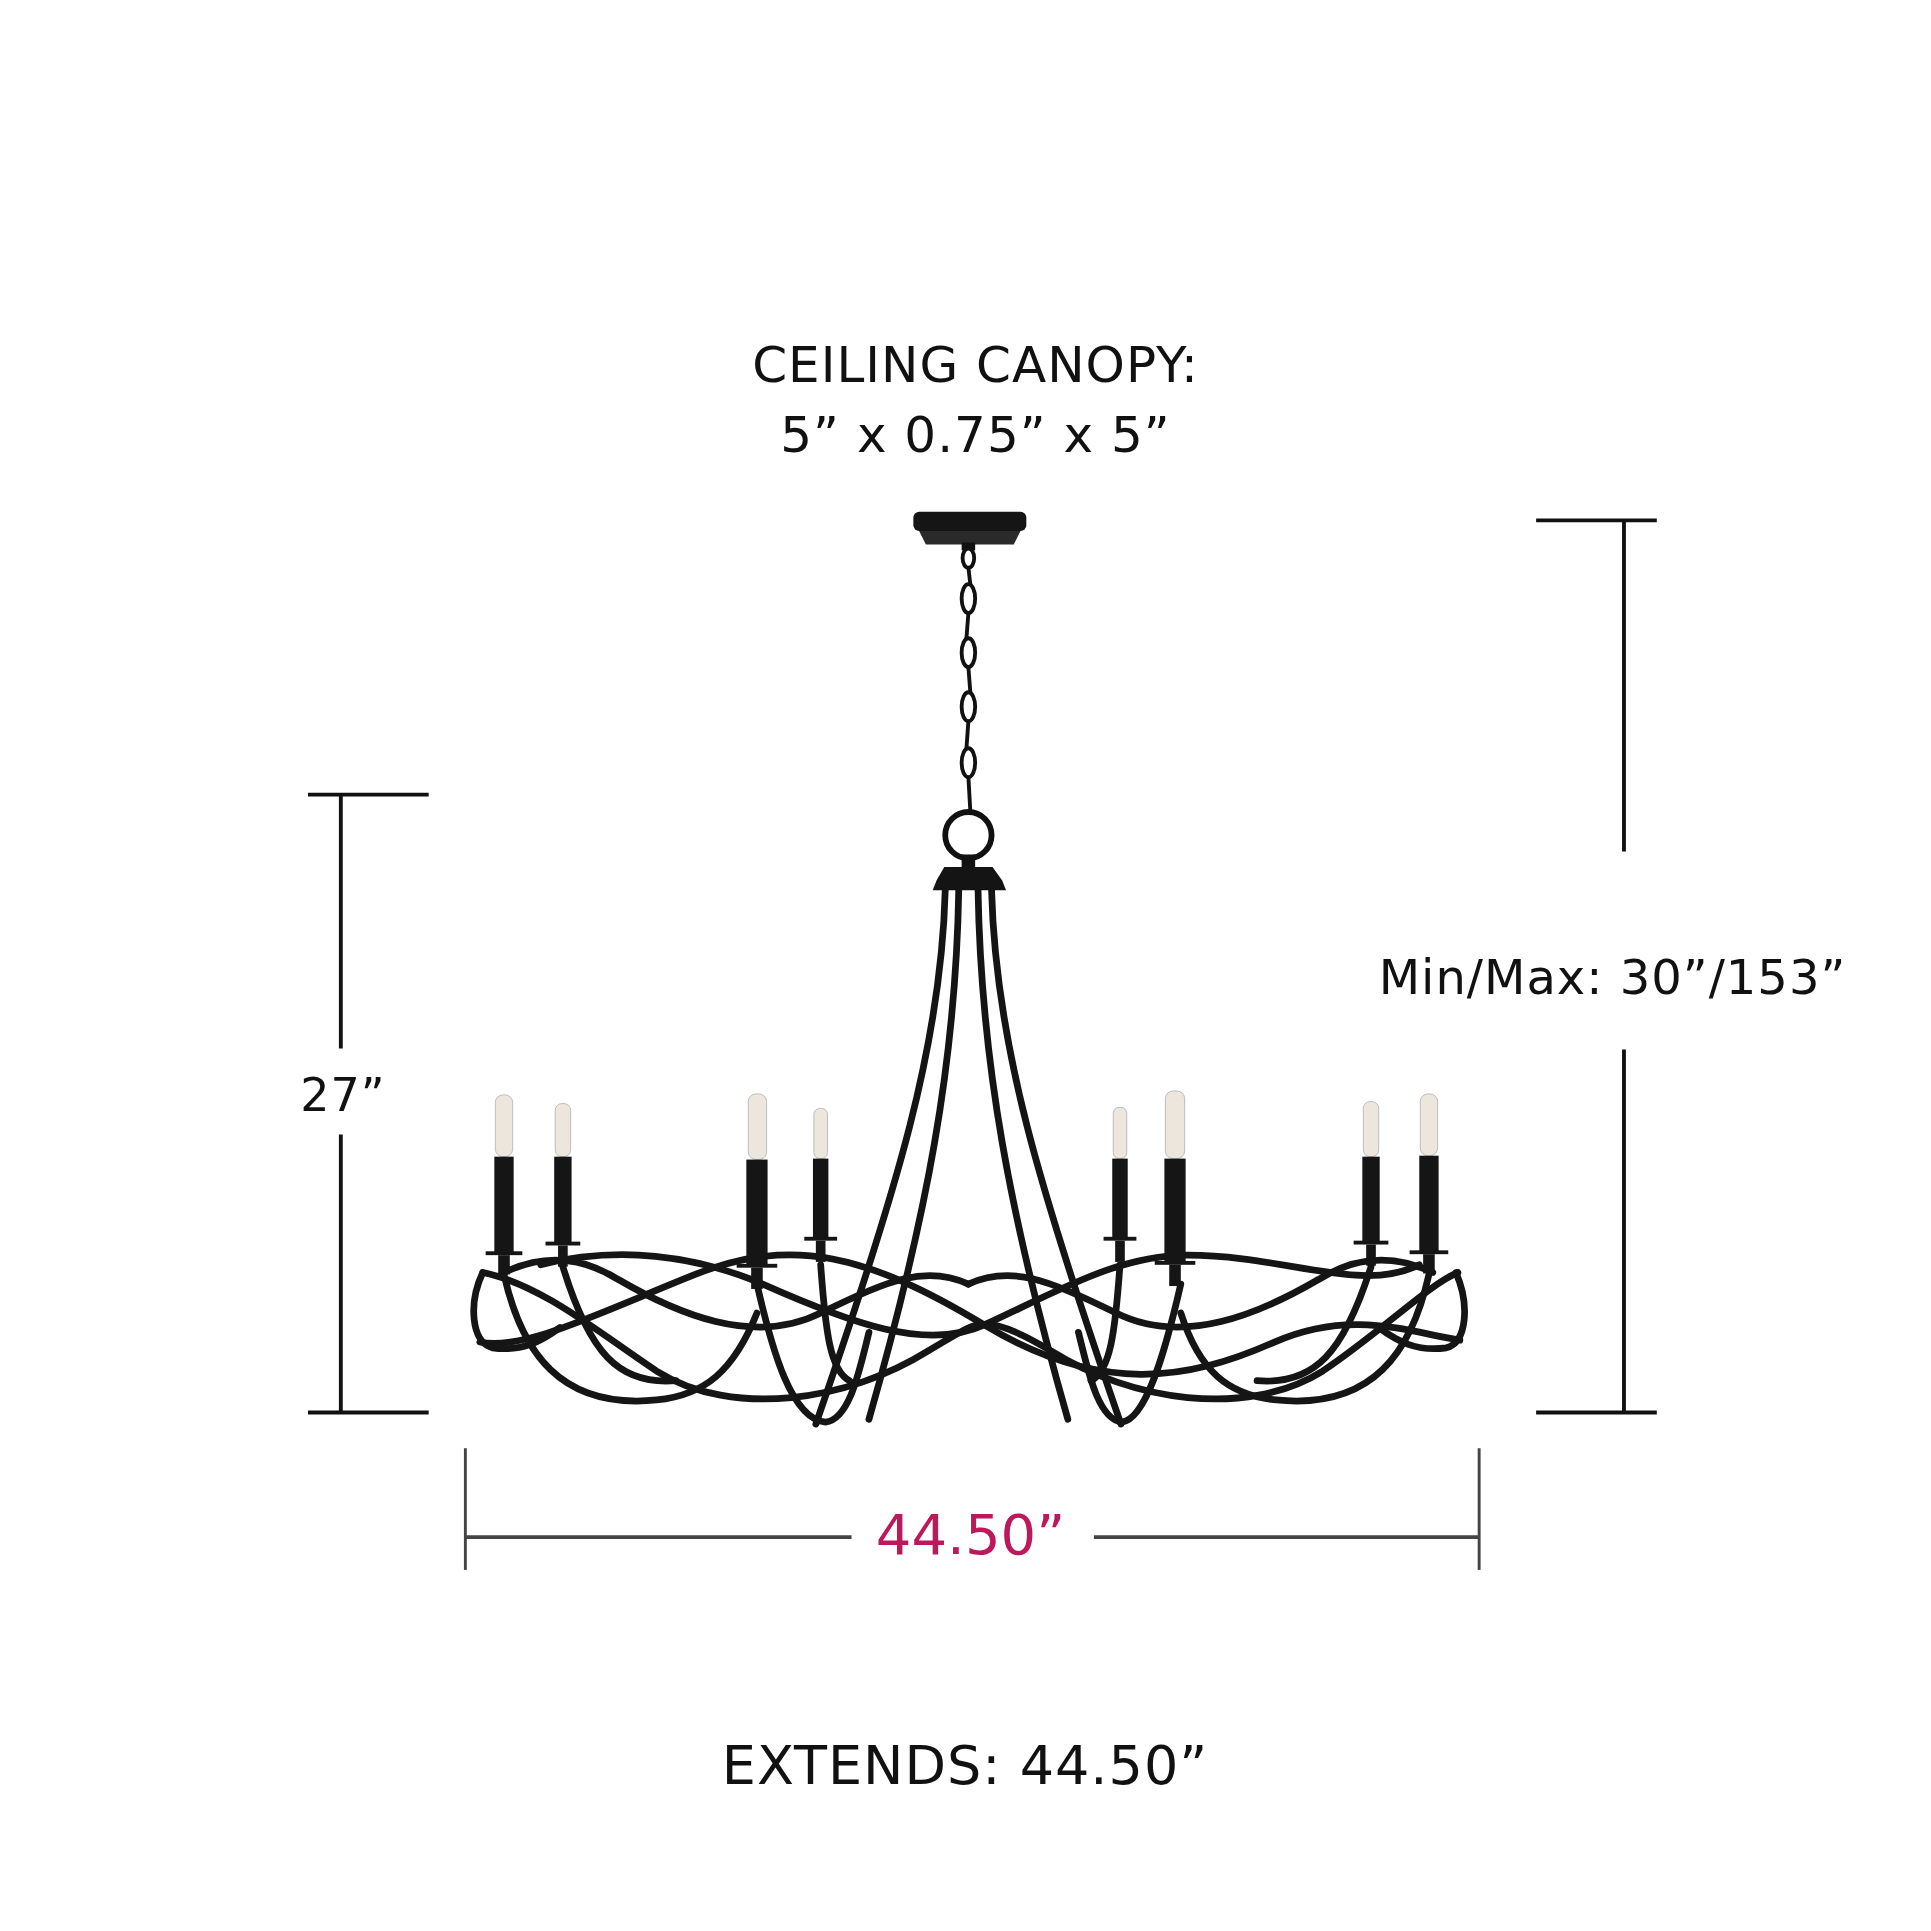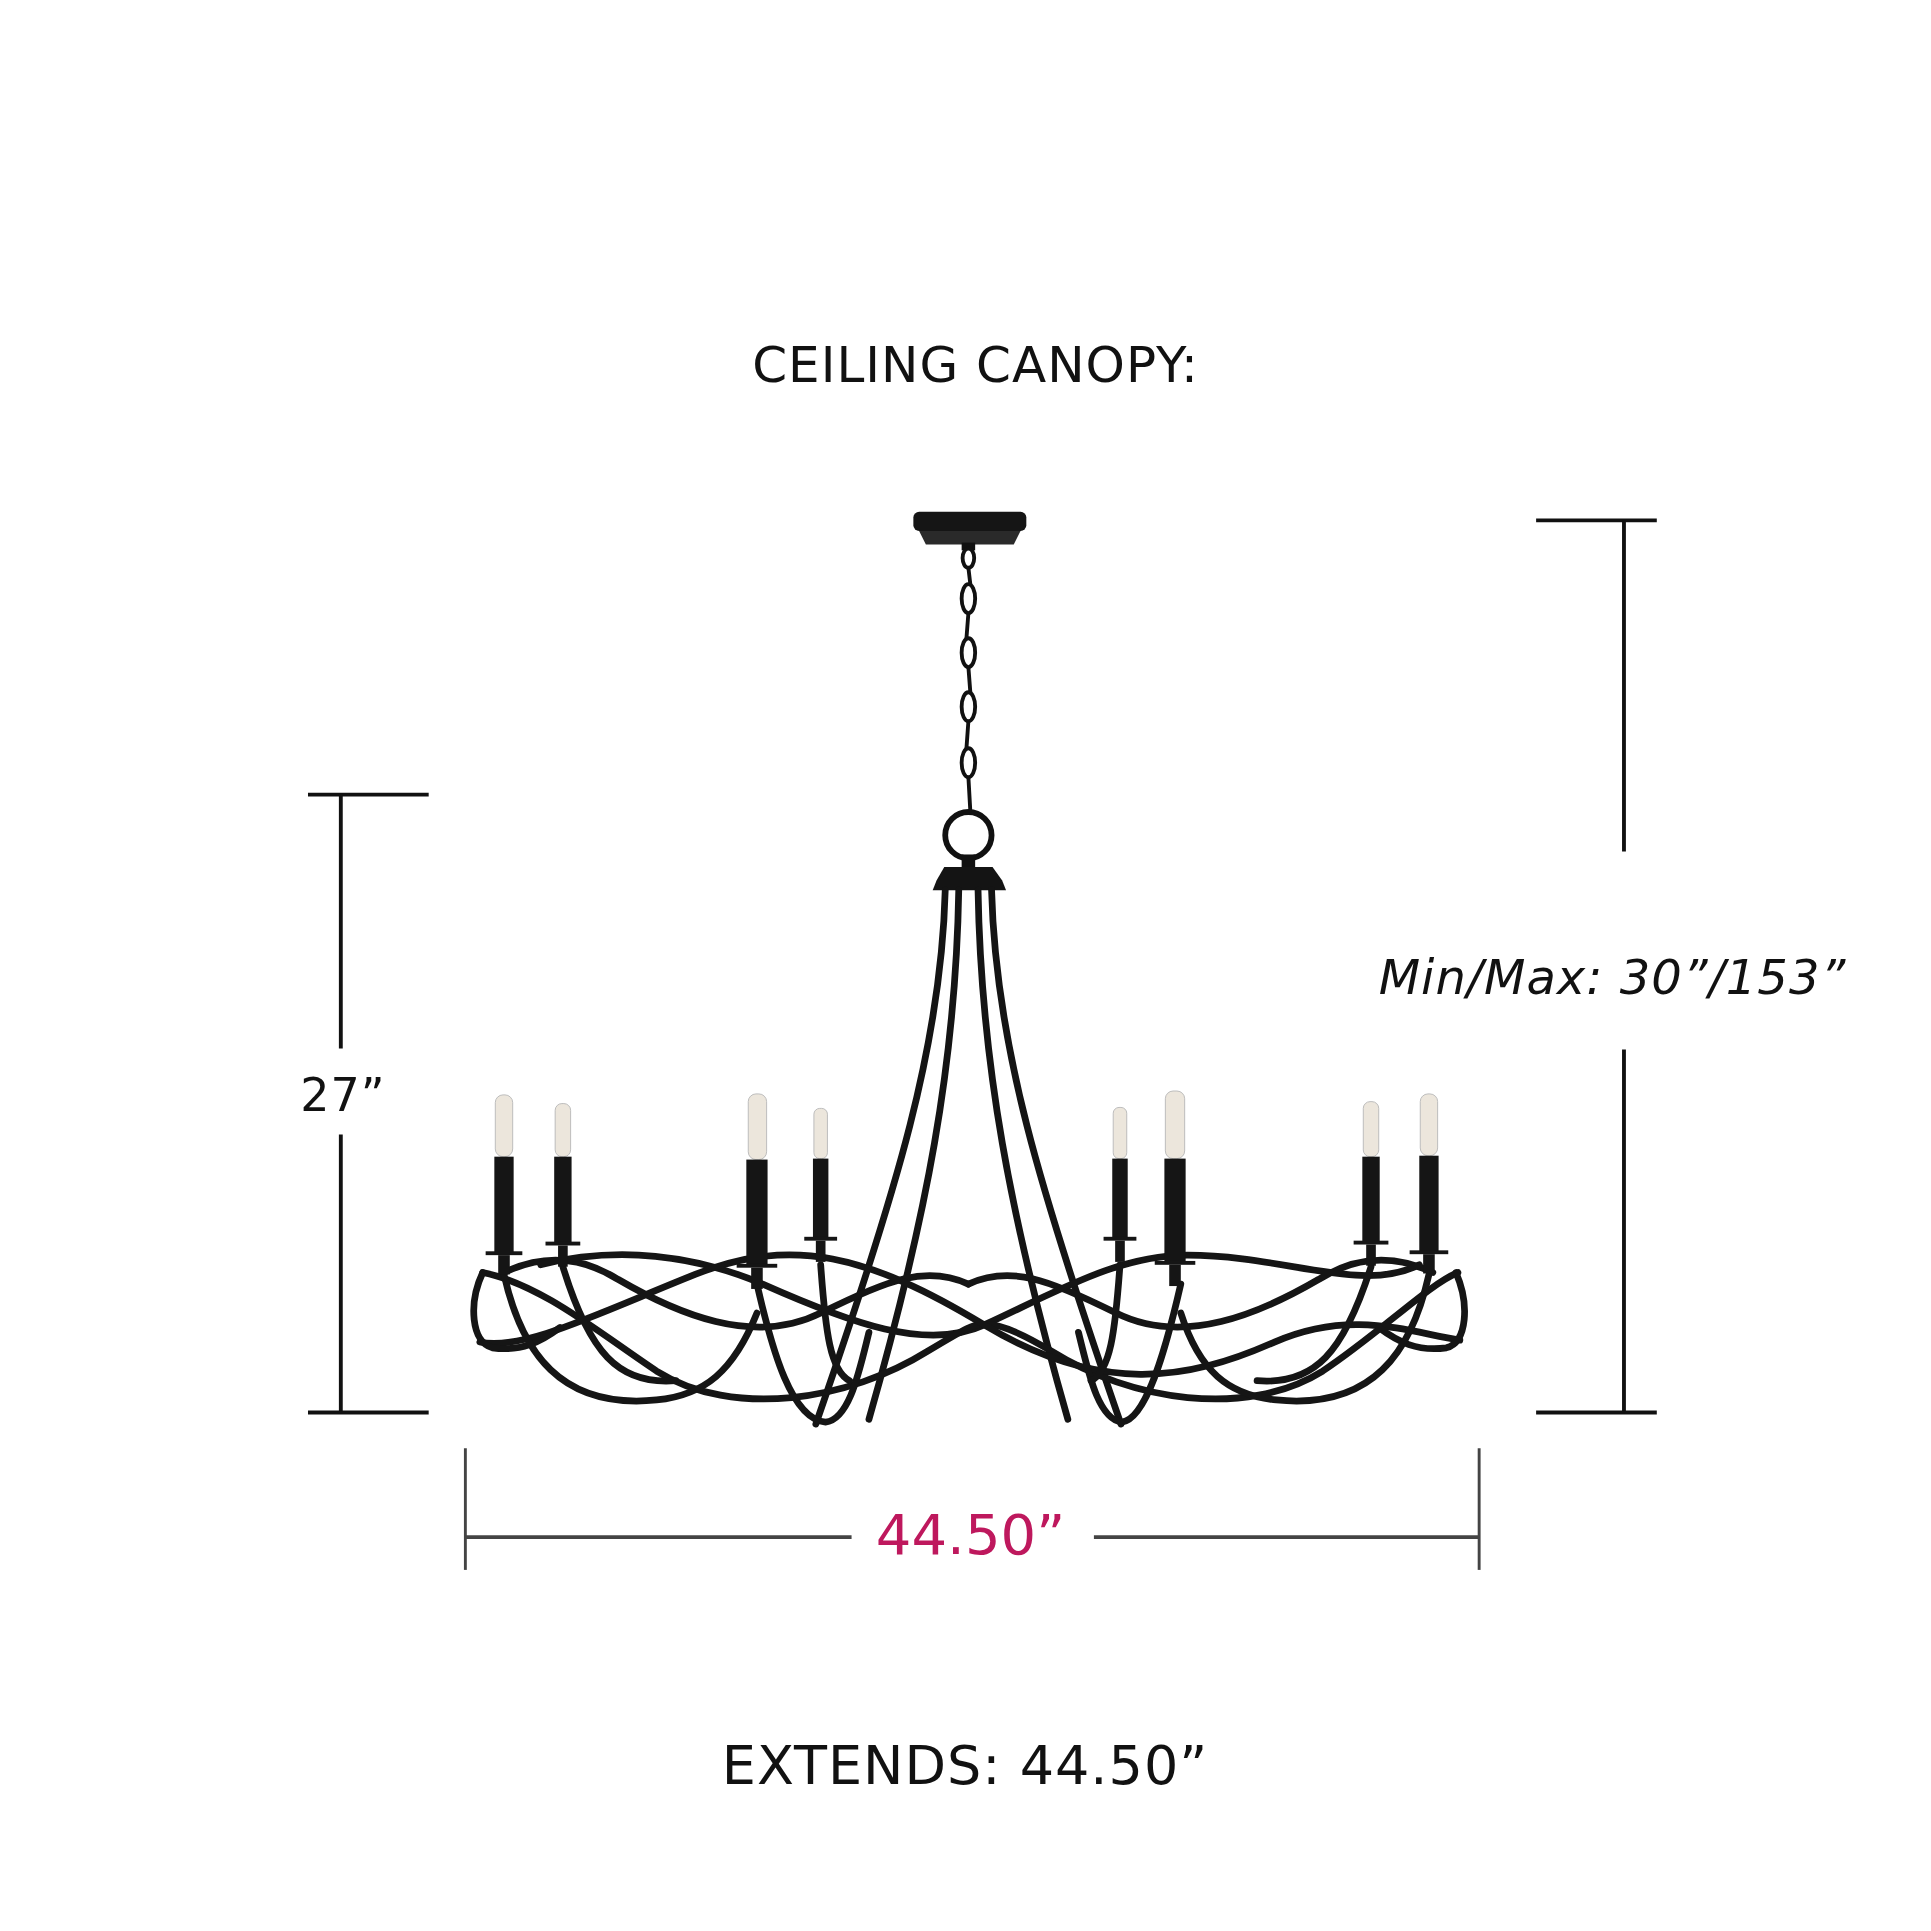--- a/index.html
+++ b/index.html
@@ -2,21 +2,21 @@
 <html><head>
 <meta charset="utf-8">
 <style>
   html, body { margin:0; padding:0; background:#ffffff; }
   #stage { position:relative; width:1931px; height:1931px; background:#ffffff; overflow:hidden; font-family:"DejaVu Sans", sans-serif; color:#111111;border-radius:15px; }
   .label { position:absolute; white-space:nowrap; font-weight:400; color:#111111; letter-spacing:1px; }
   .center { text-align:center; }
   #canopy-title { left:676px; width:599px; top:336px; font-size:50px; line-height:58px; }
   #canopy-dims { left:676px; width:599px; top:406px; font-size:50px; line-height:58px; }
   #hang-l1 { left:1371px; width:483px; top:881px; font-size:48px; line-height:58px; }
-  #hang-l2 { left:1371px; width:483px; top:948px; font-size:48px; line-height:58px;font-style:italic; }
+  #hang-l2 { left:1371px; width:483px; top:948px; font-size:48px; line-height:58px; }
   #height-label { left:290px; width:106px; top:1066px; font-size:46px; line-height:58px; }
   #width-label { left:869px; width:203px; top:1506px; font-size:56px; line-height:58px; color:#be185d; letter-spacing:0; }
   #extends-label { left:714px; width:502px; top:1735px; font-size:54px; line-height:62px; }
   svg { position:absolute; left:0; top:0; }
 </style>
 </head>
 <body>
 
 <div id="stage">
 
@@ -140,20 +140,21 @@
       <g>
         <rect x="1471" y="1133" width="18" height="64" rx="8" fill="#ece6dc" stroke="#bbb" stroke-width="1"></rect>
         <rect x="1470" y="1197" width="20" height="100" fill="#151515"></rect>
         <rect x="1460" y="1295" width="40" height="4" fill="#151515"></rect>
         <rect x="1474" y="1299" width="12" height="20" fill="#151515"></rect>
       </g>
     </g>
   </svg>
 
   <div id="canopy-title" class="label center">CEILING CANOPY:</div>
+  <div id="canopy-dims" class="label center">5” x 0.75” x 5”</div>
 
   <div id="hang-l2" class="label center">Min/Max: 30”/153”</div>
 
   <div id="height-label" class="label center">27”</div>
   <div id="width-label" class="label center">44.50”</div>
 
   <div id="extends-label" class="label center">EXTENDS: 44.50”</div>
 </div>
 
 

